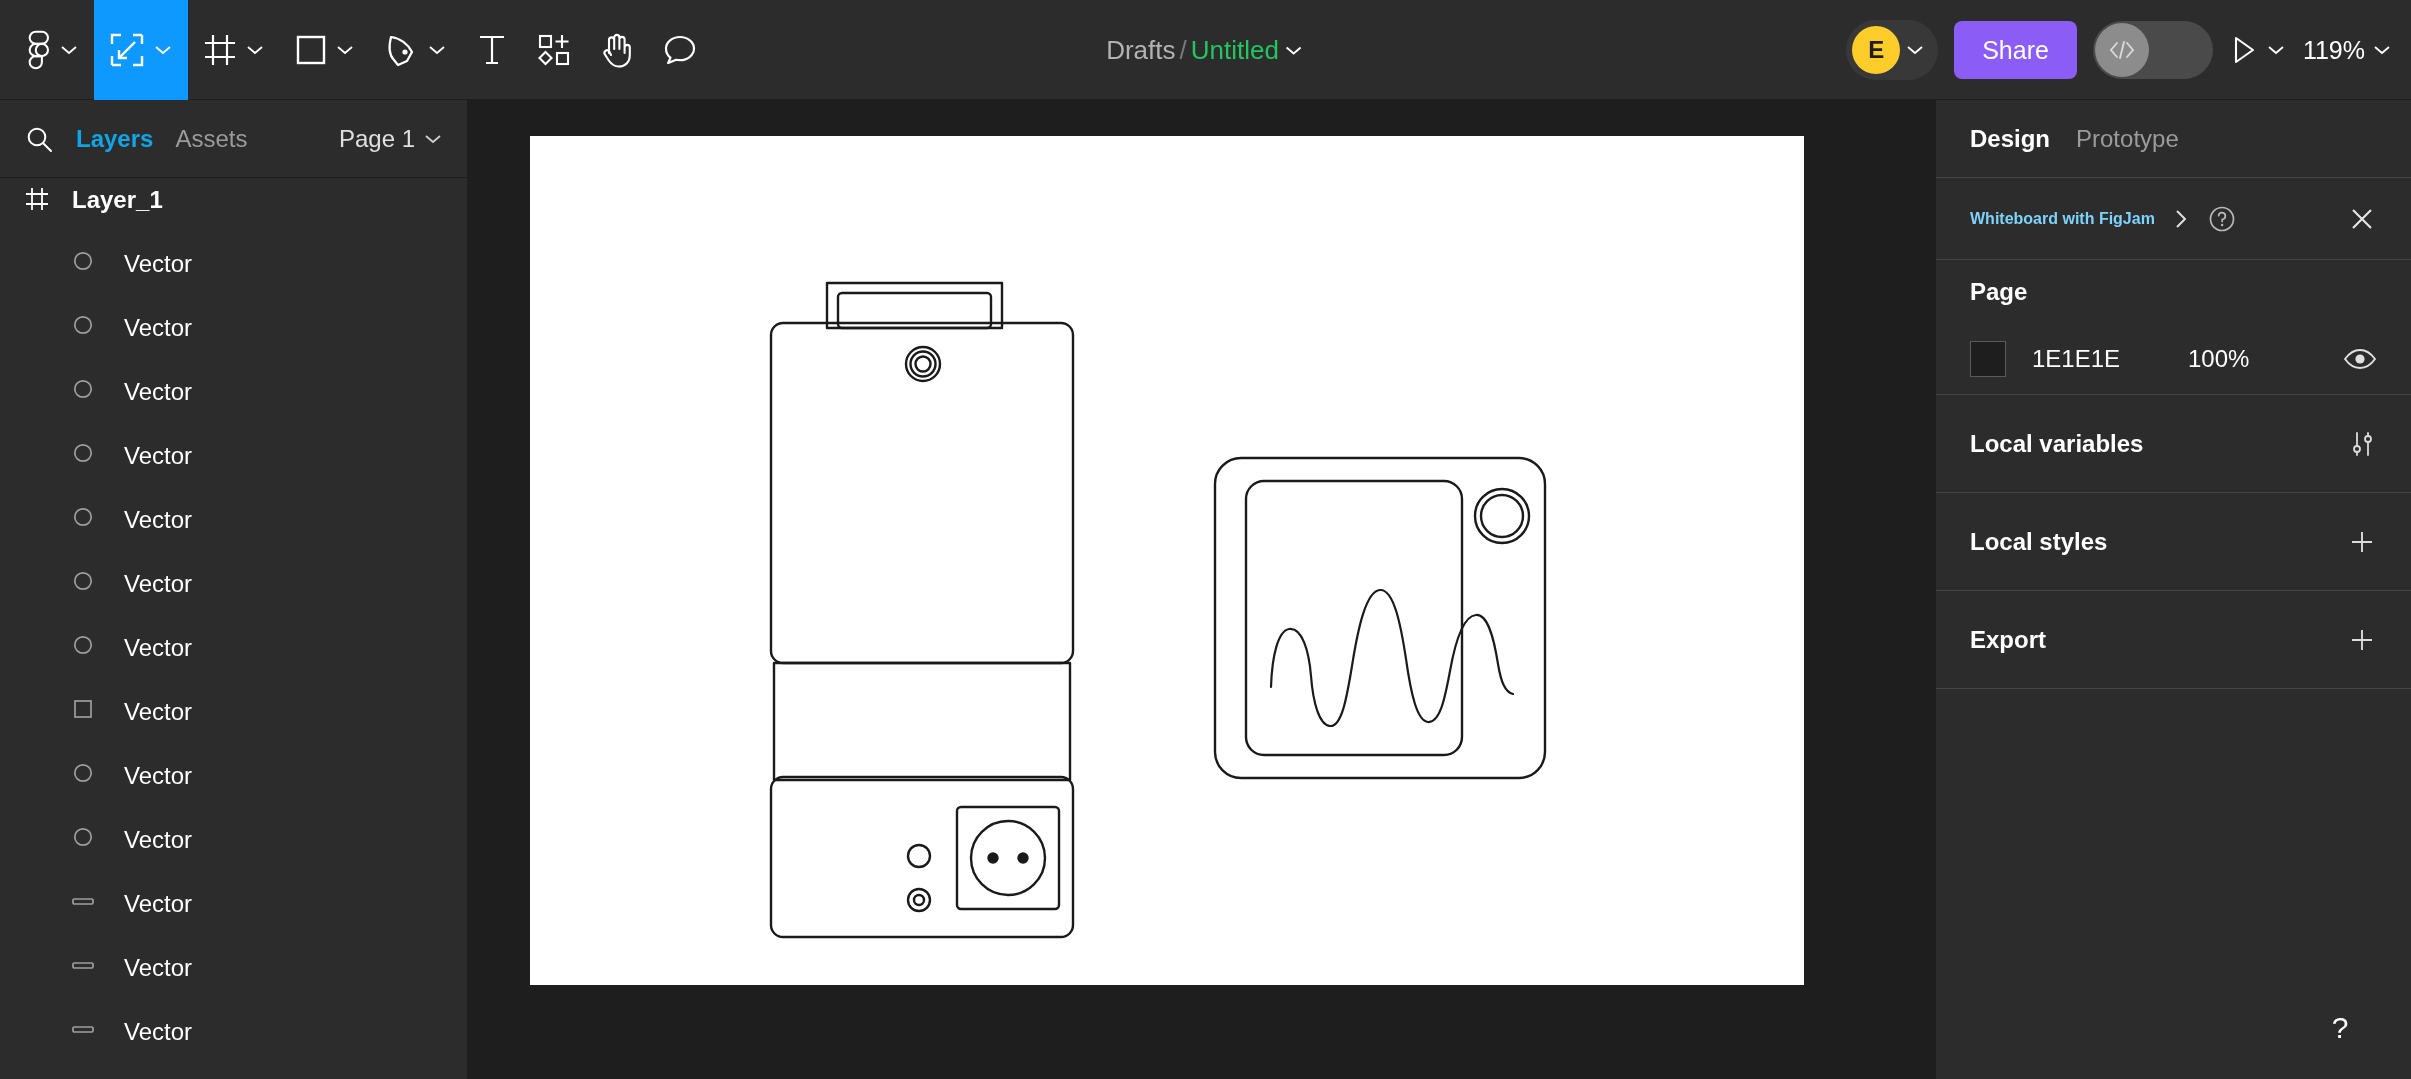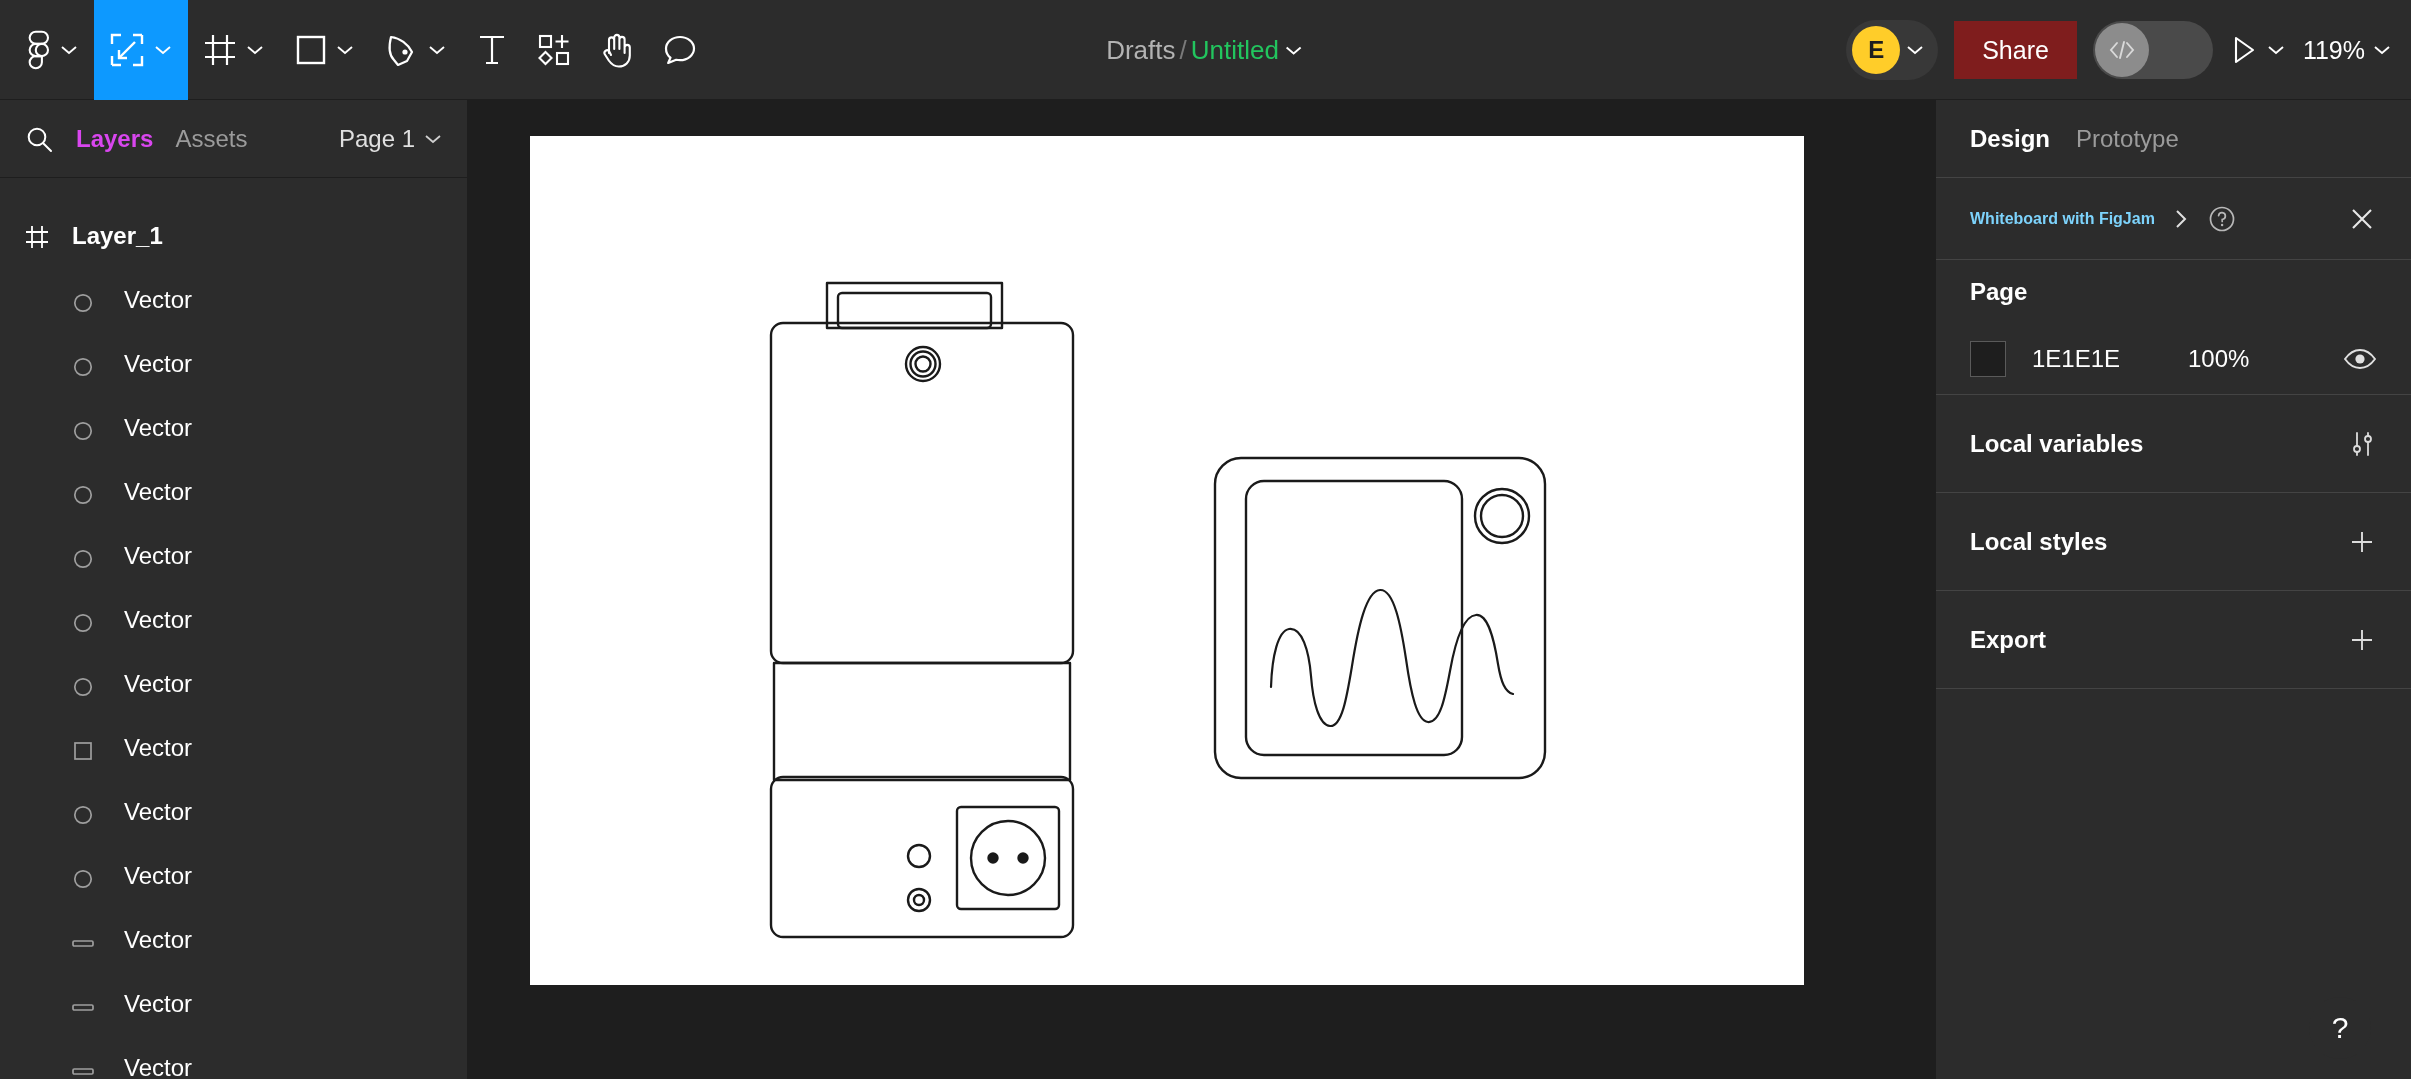--- a/index.html
+++ b/index.html
@@ -49,21 +49,21 @@
     background: #383838; border-radius: 40px; padding: 6px 12px 6px 6px;
     cursor: pointer;
   }
   #avatar {
     width: 48px; height: 48px; border-radius: 50%;
     background: #ffcd29; color: #1e1e1e;
     display: flex; align-items: center; justify-content: center;
     font-size: 24px; font-weight: bold;
   }
   #share-btn {
-    background: #7f1d1d; color: #fff; border: none; border-radius: 0;
+    background: #8b5cf6; color: #fff; border: none; border-radius: 8px;
     height: 58px; padding: 6px 28px; font-size: 25px;
     font-family: "Liberation Sans", sans-serif; cursor: pointer;
   }
   #dev-toggle {
     width: 120px; height: 58px; border-radius: 34px; background: #4a4a4a;
     display: flex; align-items: center; cursor: pointer;
   }
   #dev-knob {
     width: 54px; height: 54px; margin-left: 2px; border-radius: 50%;
     background: #8c8c8c; display: flex; align-items: center; justify-content: center;
@@ -75,29 +75,29 @@
 
   
   #sidebar {
     position: absolute; top: 100px; left: 0; width: 468px; height: 979px;
     background: #2c2c2c; border-right: 1px solid #1e1e1e;
   }
   #sidebar-head {
     height: 78px; display: flex; align-items: center; padding: 0 24px;
     gap: 22px; border-bottom: 1px solid #1e1e1e;
   }
-  #tab-layers { color: #d946ef; font-size: 24px; font-weight: bold; cursor: pointer; }
+  #tab-layers { color: #0ea5e9; font-size: 24px; font-weight: bold; cursor: pointer; }
   #tab-assets { color: #9b9b9b; font-size: 24px; cursor: pointer; }
   #page-select {
     margin-left: auto; display: flex; align-items: center; gap: 8px;
     color: #e0e0e0; font-size: 24px; cursor: pointer;
   }
   #layer-list { padding-top: 8px; overflow: hidden; height: 900px; }
   .layer-row {
-    display: flex; align-items: flex-end; height: 64px; cursor: pointer;
+    display: flex; align-items: flex-start; height: 64px; cursor: pointer;
     color: #fff; font-size: 24px;
   }
   .layer-row.root { padding-left: 24px; gap: 22px; font-weight: bold; }
   .layer-row.child { padding-left: 70px; gap: 28px; }
   .layer-ico { width: 26px; display: flex; align-items: center; justify-content: center; }
 
   
   #canvas-area {
     position: absolute; top: 100px; left: 469px; width: 1466px; height: 979px;
     background: #1e1e1e; overflow: hidden;

